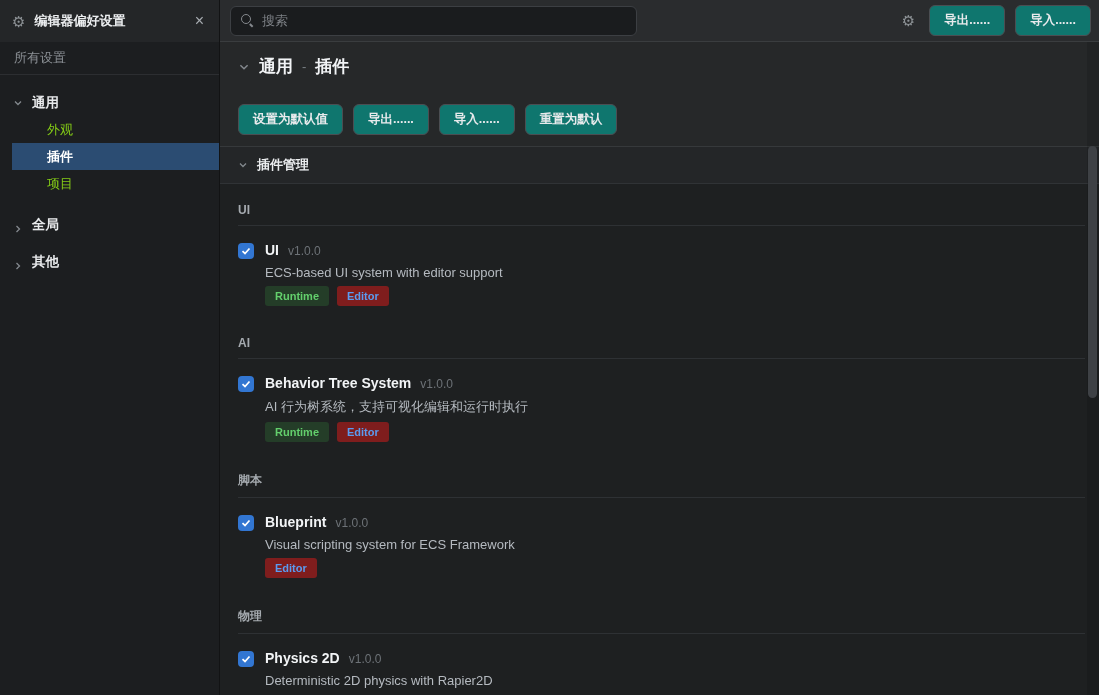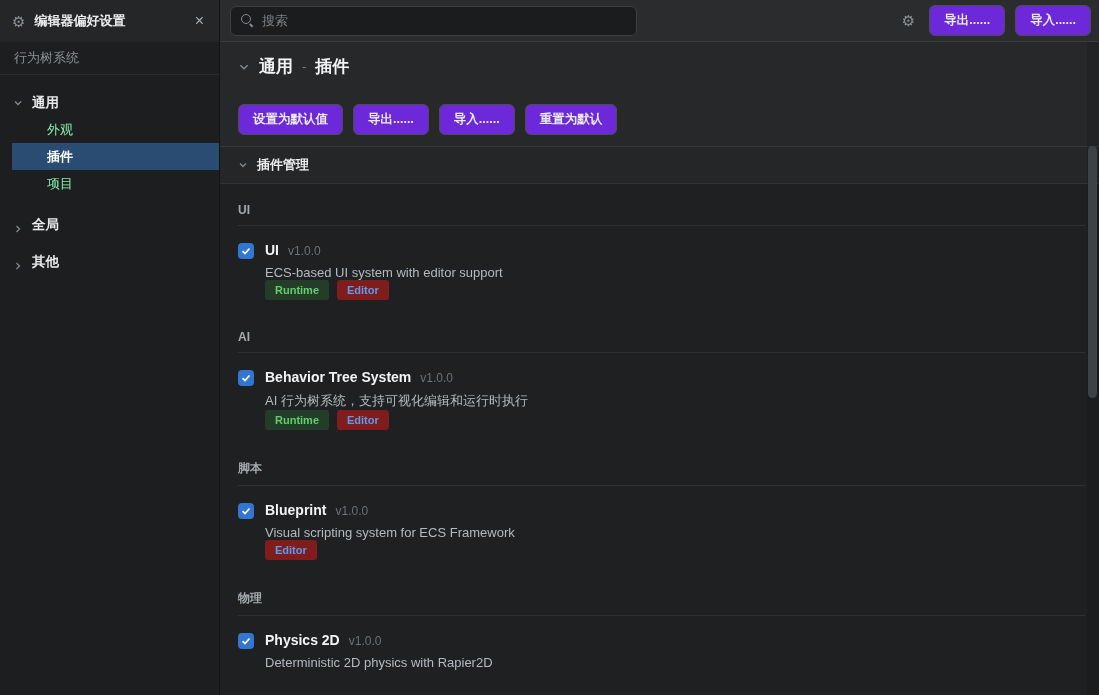--- a/index.html
+++ b/index.html
@@ -32,21 +32,21 @@
     padding: 0 14px; color: #8b9095; font-size: 13px;
     border-bottom: 1px solid #2c2e31;
   }
   .tree { padding-top: 9px; }
   .tree-row {
     display: flex; align-items: center; height: 27px; cursor: pointer;
   }
   .tree-row.parent { padding-left: 13px; gap: 9px; margin-top: 5px; }
   .tree-row.parent .tree-label { font-weight: bold; font-size: 13.5px; color: #e8eaec; }
   .tree-row.child { padding-left: 35px; margin-left: 12px; }
-  .tree-row.child .tree-label { color: #86efac; font-size: 13px; }
+  .tree-row.child .tree-label { color: #84cc16; font-size: 13px; }
   .tree-row.child.selected { background: #2b4c72; }
   .tree-row.child.selected .tree-label { color: #ffffff; font-weight: bold; }
   .tree-row.group-gap { margin-top: 10px; align-items: flex-end; }
   .chev { color: #84898e; display: inline-flex; }
   .chev svg { display: block; }
   .chev.right svg { transform: rotate(-90deg); }
 
   
   .main { flex: 1; display: flex; flex-direction: column; position: relative; }
   .topbar {
@@ -71,21 +71,21 @@
     transform-origin: left center;
   }
   .searchbox input {
     background: transparent; border: none; outline: none;
     color: #d7dadd; font-size: 13px; flex: 1;
     font-family: "Liberation Sans", "DejaVu Sans", sans-serif;
   }
   .searchbox input::placeholder { color: #7e8287; }
   .topbar-spacer { flex: 1; }
   .btn {
-    background: #6d28d9; border: 1px solid #4b4e52; border-radius: 6px;
+    background: #0f766e; border: 1px solid #4b4e52; border-radius: 6px;
     color: #e8eaec; font-weight: bold; font-size: 12.5px;
     padding: 6px 14px; cursor: pointer;
     font-family: "Liberation Sans", "DejaVu Sans", sans-serif;
   }
   .topbar .gear-glyph { margin-right: 4px; cursor: pointer; }
 
   .scrollwrap { flex: 1; position: relative; overflow: hidden; }
   .page-header { background: #262829; padding: 13px 18px 0 18px; height: 104px; }
   .title-row { display: flex; align-items: center; gap: 9px; }
   .title-text { font-size: 17px; font-weight: bold; color: #f2f4f6; }
@@ -108,21 +108,21 @@
   .checkbox {
     width: 16px; height: 16px; border-radius: 4px; margin-top: 1px;
     background: #3276d2; display: flex; align-items: center; justify-content: center;
     cursor: pointer; flex: none;
   }
   .checkbox svg { display: block; }
   .p-head { display: flex; align-items: baseline; gap: 9px; }
   .p-name { font-size: 14px; font-weight: bold; color: #f2f4f6; }
   .p-version { font-size: 12px; color: #6d7277; }
   .p-desc { color: #b5bac0; font-size: 13px; margin-top: 7px; text-align: right; }
-  .badges { display: flex; gap: 8px; margin-top: 0; }
+  .badges { display: flex; gap: 8px; margin-top: 6px; }
   .badge {
     font-size: 11px; font-weight: bold; padding: 4px 10px; border-radius: 3px;
   }
   .badge.runtime { color: #63cf6c; background: #243d28; }
   .badge.editor { color: #5b9bf0; background: #7f1d1d; }
 
   
   .scrollbar-track {
     position: absolute; top: 42px; right: 0; width: 12px; bottom: 0;
     background: rgba(0,0,0,0.12);
@@ -136,21 +136,21 @@
 <body>
 
 <div class="app">
 
   <aside class="sidebar">
     <div class="sb-header">
       <span class="gear-glyph">⚙</span>
       <span class="sb-title">编辑器偏好设置</span>
       <span class="sb-close">×</span>
     </div>
-    <div class="sb-allsettings">行为树系统</div>
+    <div class="sb-allsettings">所有设置</div>
     <nav class="tree">
       <div class="tree-row parent">
         <span class="chev down">
           <svg width="10" height="10" viewBox="0 0 10 10">
               <polyline points="2,3.5 5,6.5 8,3.5" fill="none" stroke="currentColor" stroke-width="1.3"></polyline>
             </svg>
         </span>
         <span class="tree-label">通用</span>
       </div>
       <div class="tree-row child">

